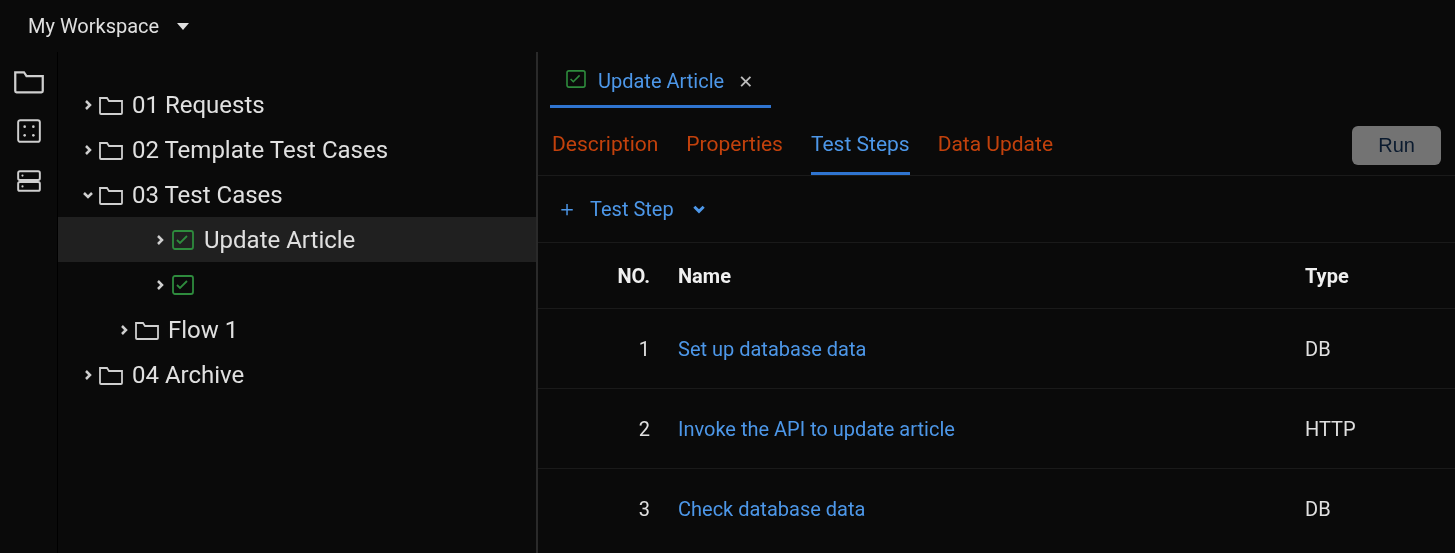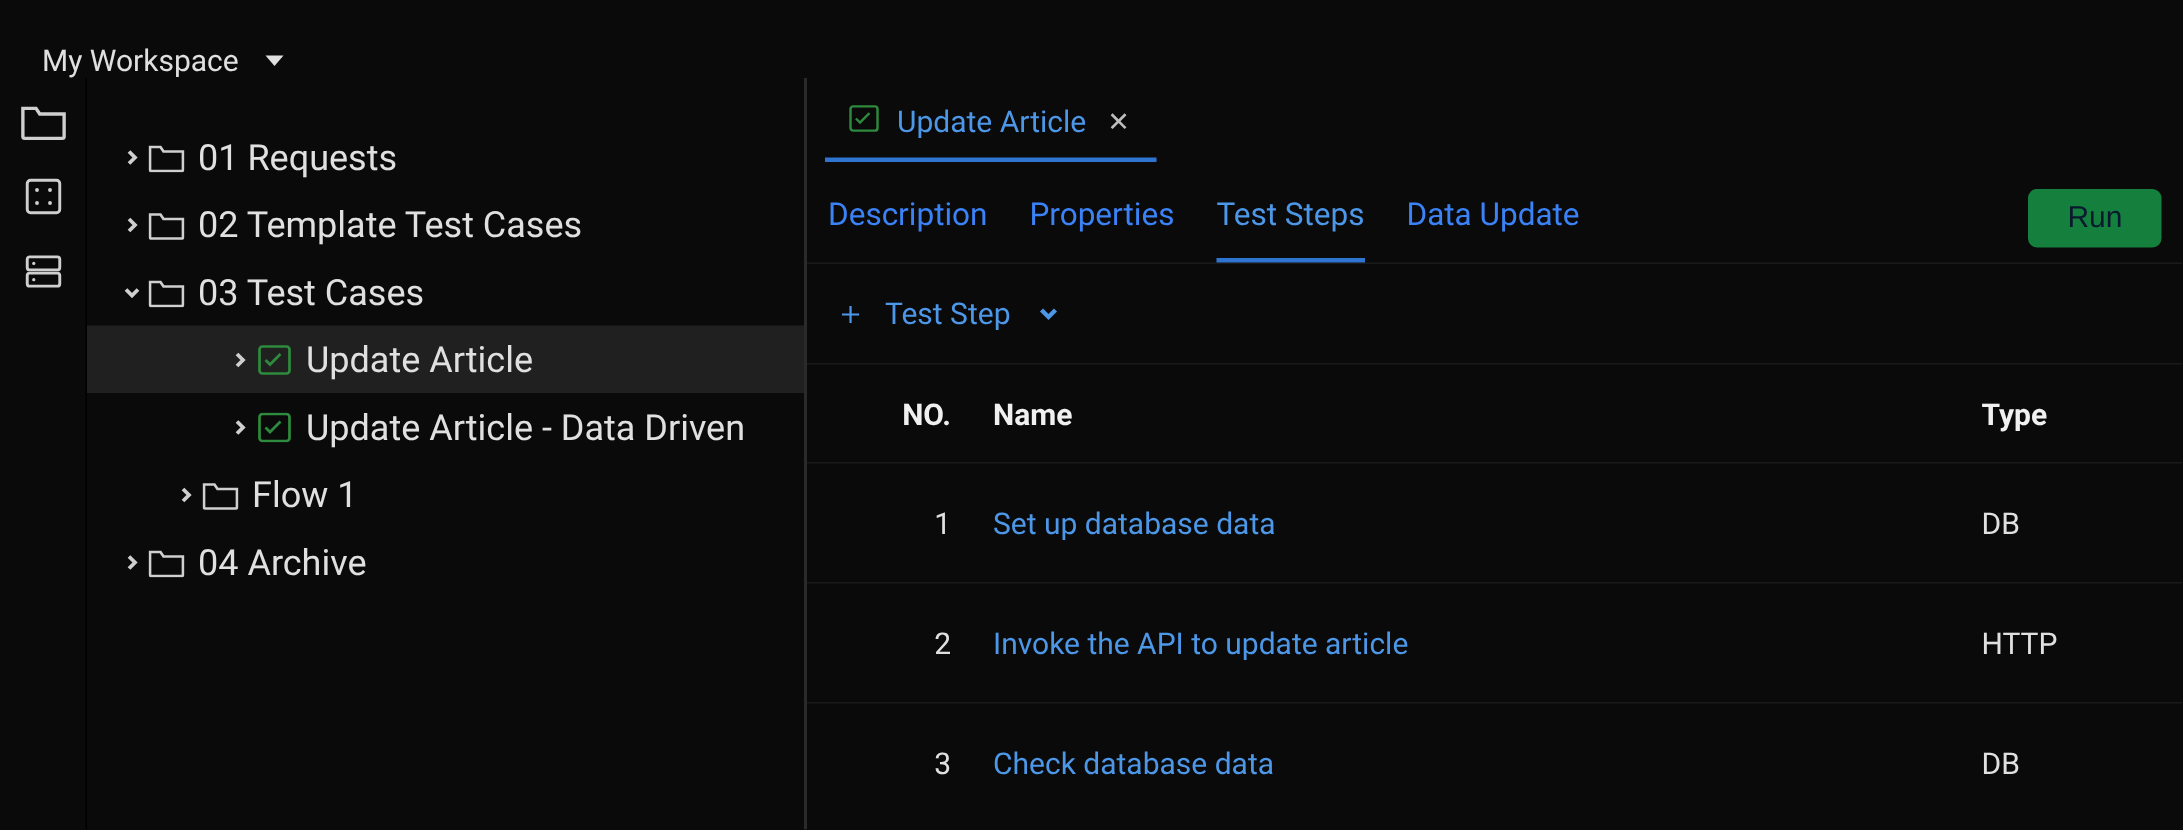--- a/index.html
+++ b/index.html
@@ -9,21 +9,21 @@
     color: #e8e8e8;
     font-family: -apple-system, BlinkMacSystemFont, "Segoe UI", Roboto, Arial, sans-serif;
     font-size: 18px;
     overflow: hidden;
   }
 
   
   .topbar {
     height: 52px;
     display: flex;
-    align-items: flex-end;
+    align-items: center;
     padding-left: 28px;
     background: #0a0a0a;
   }
   .workspace-selector {
     display: flex;
     align-items: center;
     gap: 18px;
     cursor: pointer;
     font-size: 20px;
     font-weight: 400;
@@ -126,34 +126,34 @@
 
   .subtabs-row {
     display:flex;
     align-items:center;
     padding: 18px 14px 0 14px;
     gap: 28px;
     border-bottom: 1px solid #1a1a1a;
   }
   .subtab {
     font-size: 21px;
-    color:#3b82f6;
+    color:#c2410c;
     padding: 6px 0 16px 0;
     cursor:pointer;
     border-bottom: 3px solid transparent;
   }
   .subtab.active {
     color:#4d97e8;
     border-bottom-color:#2f74d0;
   }
   .run-btn {
     margin-left:auto;
     margin-right: 0;
     margin-bottom: 10px;
-    background:#15803d;
+    background:#737373;
     color:#0a1a2e;
     font-size: 20px;
     font-weight:500;
     padding: 8px 26px;
     border-radius: 6px;
     border:none;
     cursor:pointer;
   }
 
   
@@ -169,21 +169,21 @@
     padding: 18px 18px;
     cursor:pointer;
   }
   .add-step .plus { font-size:22px; font-weight:300; }
   .add-step .mini-caret svg { width:14px; height:14px; stroke:#4d97e8; stroke-width:2.5; fill:none; margin-left:6px;}
 
   .steps-table-head, .steps-table-row {
     display:grid;
     grid-template-columns: 110px 1fr 120px;
     align-items:center;
-    padding: 0 14px;
+    padding: 0 30px;
     border-top:1px solid #1a1a1a;
   }
   .steps-table-head {
     height: 66px;
     font-weight:700;
     color:#f0f0f0;
     font-size:20px;
   }
   .steps-table-head .col-no { text-align:right; padding-right:28px;}
   .steps-table-row {
@@ -295,21 +295,20 @@
           <svg viewBox="0 0 12 12">
             <path d="M4 2 l4 4 l-4 4"></path>
           </svg>
         </span>
         <span class="node-icon test">
           <svg viewBox="0 0 22 20">
             <rect x="1" y="1" width="20" height="18" rx="2"></rect>
             <path d="M5 10 l3 3 l7 -7"></path>
           </svg>
         </span>
-        <span>Update Article - Data Driven</span>
       </div>
       <div class="tree-row">
         <span class="tree-indent" style="width:58px"></span>
         <span class="chev">
           <svg viewBox="0 0 12 12">
             <path d="M4 2 l4 4 l-4 4"></path>
           </svg>
         </span>
         <span class="node-icon folder">
           <svg viewBox="0 0 24 20">

